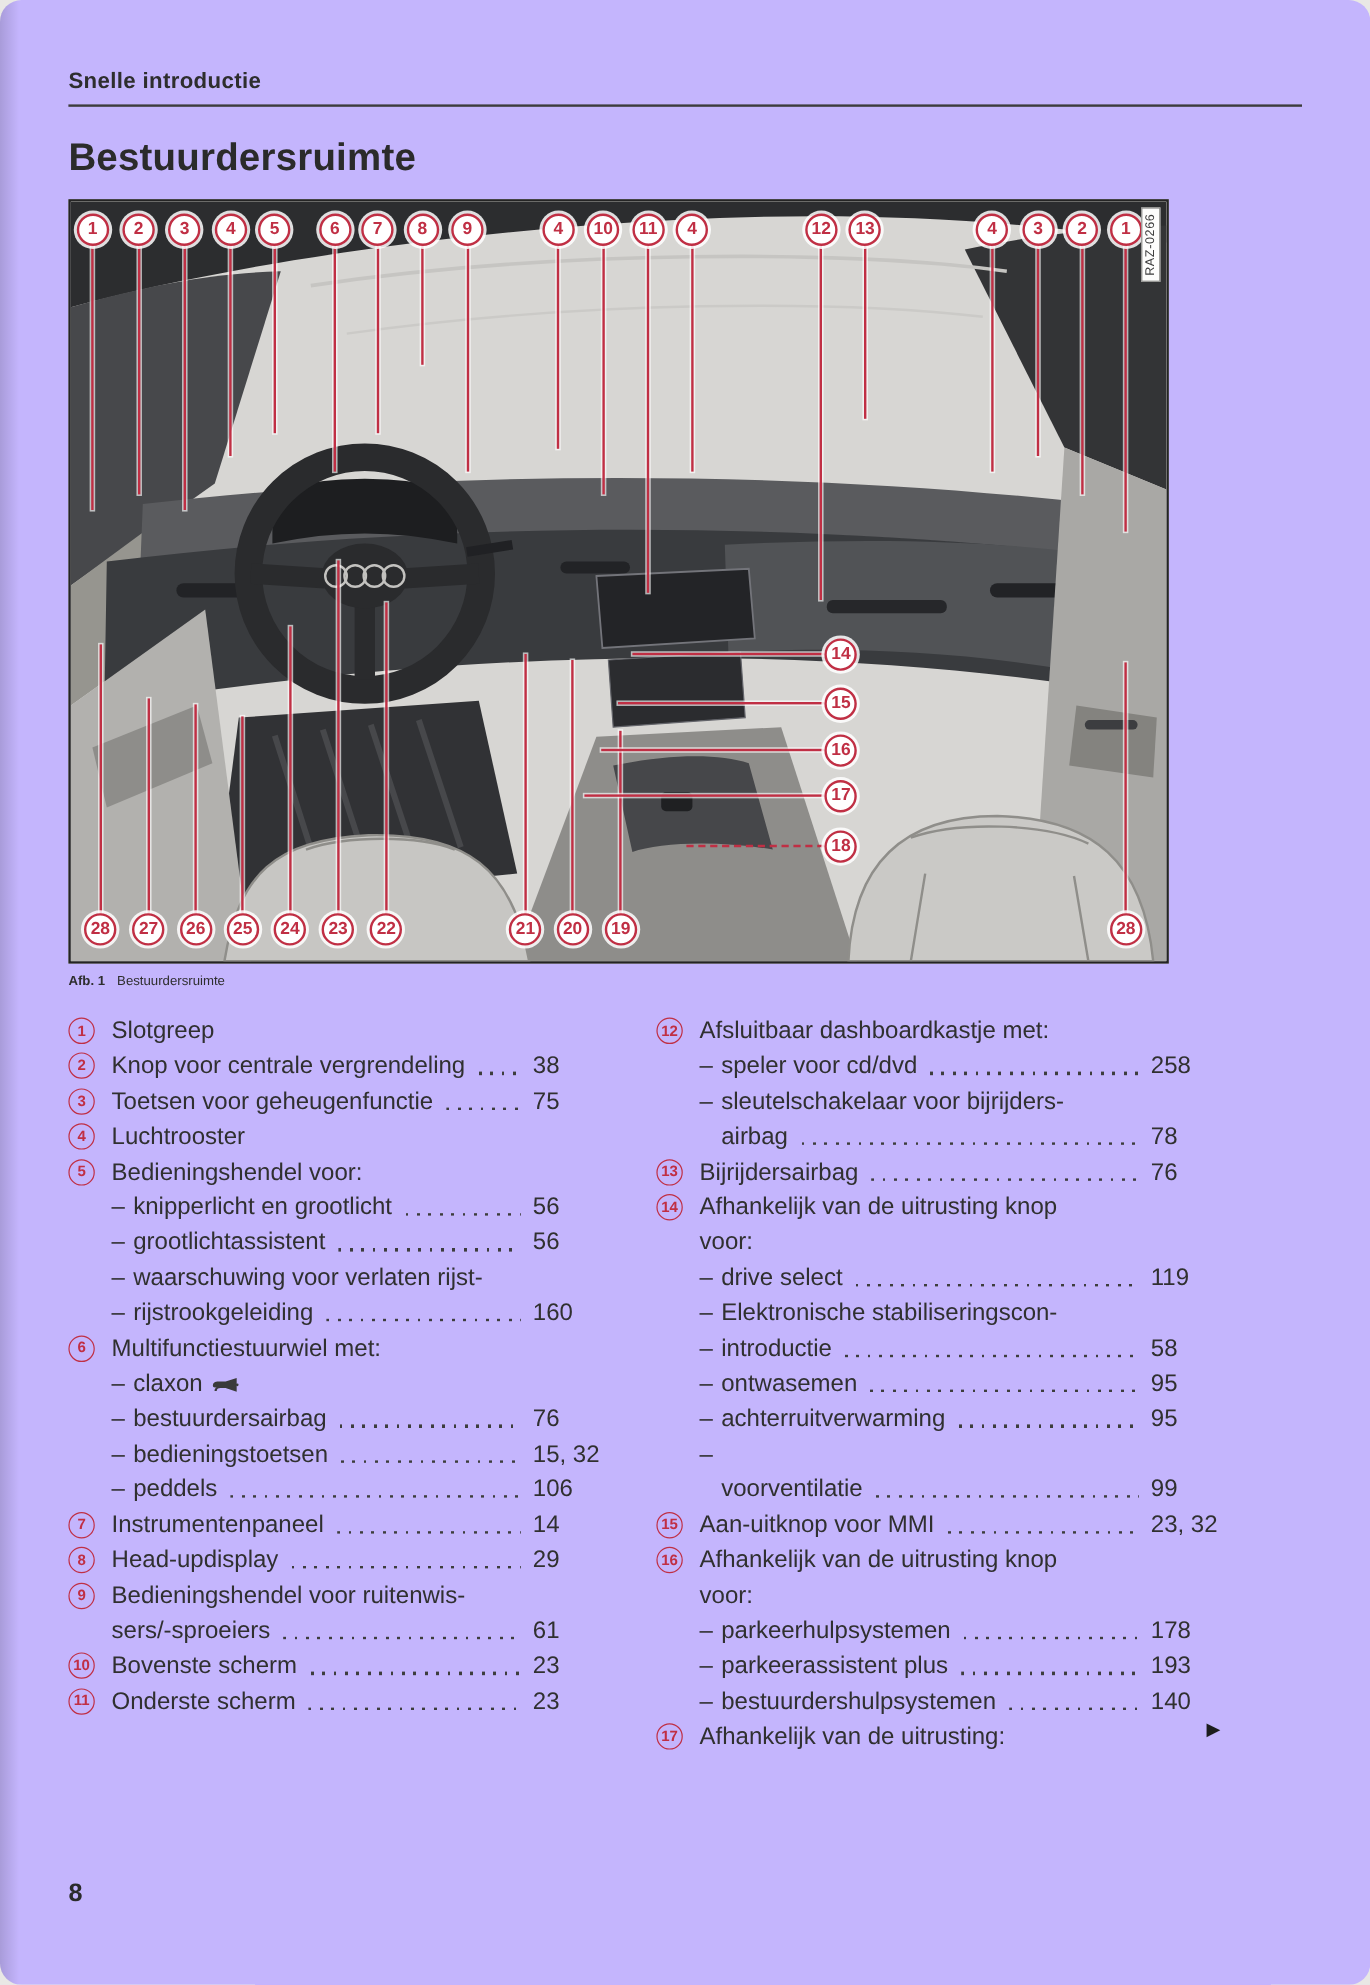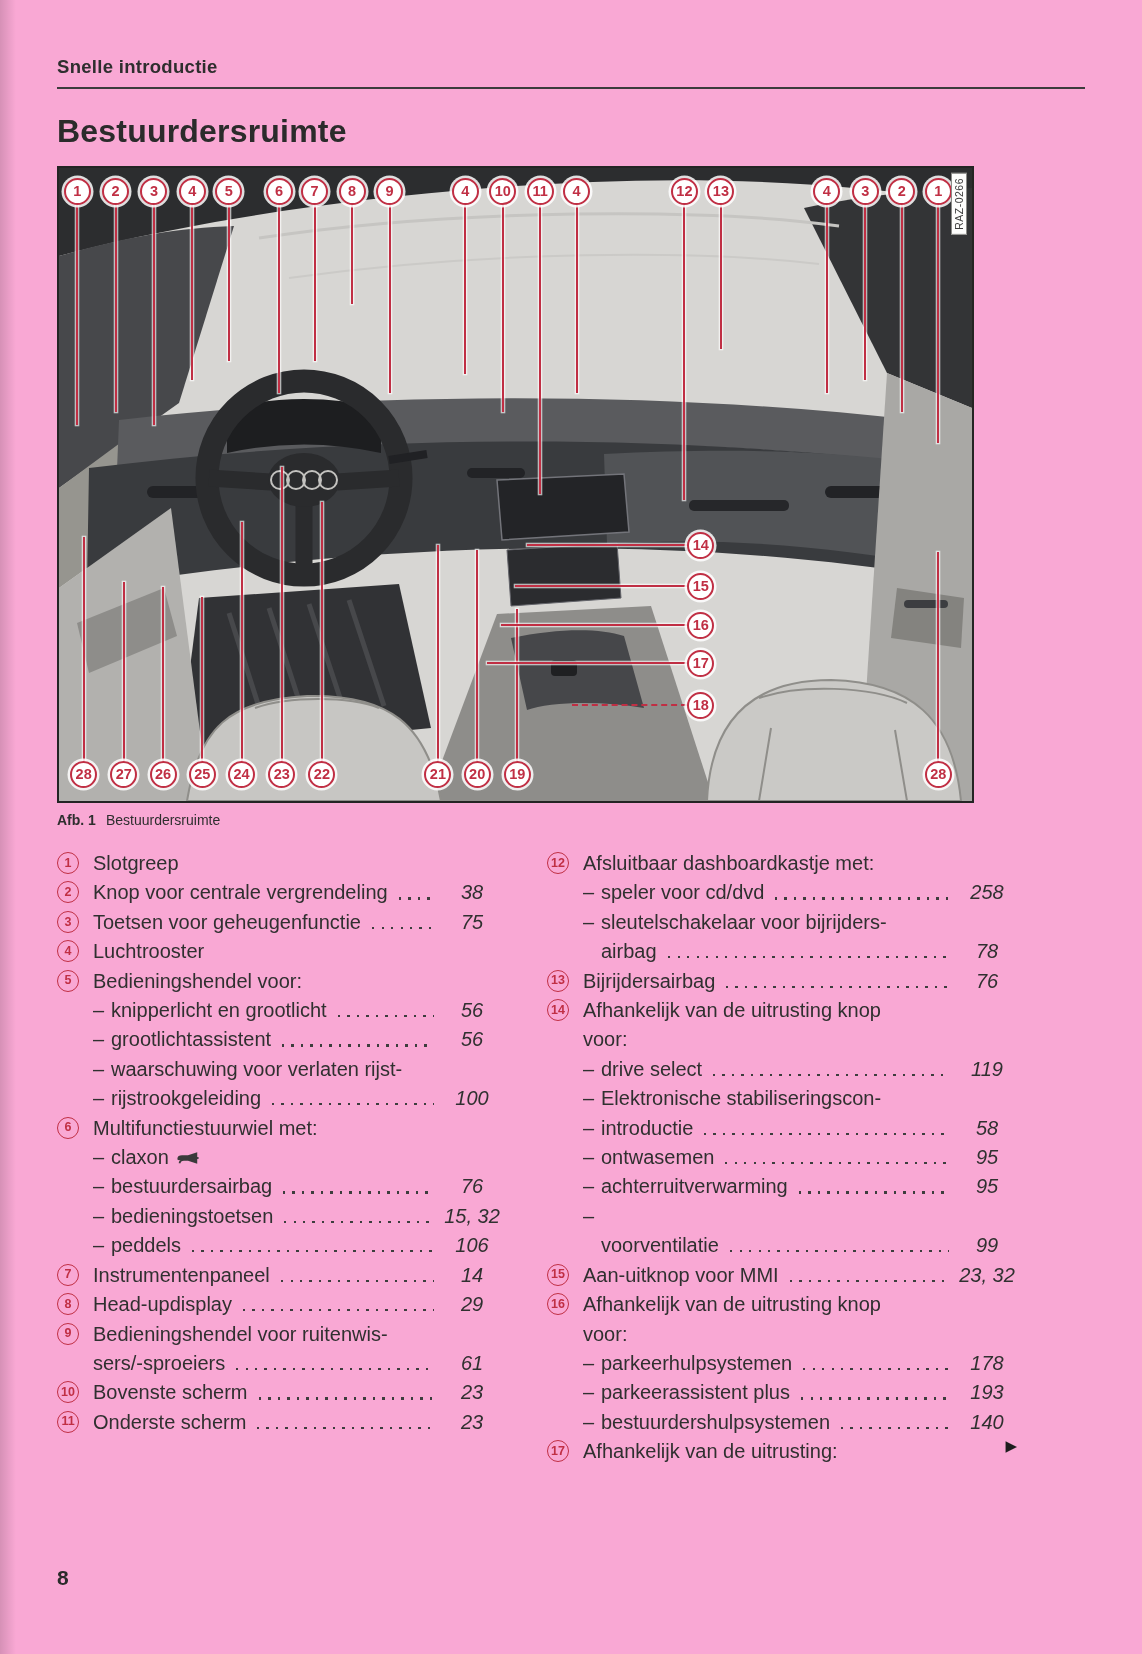--- a/index.html
+++ b/index.html
@@ -1,20 +1,20 @@
 <!DOCTYPE html>
 <html style="--red: #c02f44;"><head>
 <meta charset="utf-8">
 <style>
   * { margin:0; padding:0; box-sizing:border-box; }
   html,body { background:#e9e8e5; }
   .page {
     position:relative; width:1142px; height:1654px; margin:0 auto;
-    background:#f9a8d4; overflow:hidden;
-    font-family:"Liberation Sans", sans-serif; color:#323232;
+    background:#c4b5fd; overflow:hidden;
+    font-family:"Liberation Sans", sans-serif; color:#323232;border-radius:18px;
   }
   .page::before {
     content:''; position:absolute; left:0; top:0; width:16px; height:100%;
     background:linear-gradient(to right, rgba(0,0,0,.14), rgba(0,0,0,0)); z-index:5; pointer-events:none;
   }
   .content { padding:56px 57px 0 57px; }
 
   .running-header {
     font-size:18.5px; font-weight:bold; letter-spacing:.3px; color:#2e2e2e;
     padding-bottom:9px; border-bottom:2px solid #3c3c3c; width:1028px;
@@ -45,21 +45,21 @@
   }
   .co-hline.dashed { height:0; background:none; border-top:2.4px dashed var(--red,#c02f44); box-shadow:none; }
 
   .ref-code {
     position:absolute; z-index:4; top:5px; right:5px;
     writing-mode:vertical-rl; transform:rotate(180deg);
     background:#fdfdfc; border:1px solid #8b8b88; color:#3a3a3a;
     font-size:10.5px; letter-spacing:.5px; padding:4px 1px;
   }
 
-  .figure-caption { margin-top:9px; font-size:14px; color:#2e2e2e; }
+  .figure-caption { margin-top:9px; font-size:11px; color:#2e2e2e; }
   .figure-caption .cap-label { font-weight:bold; margin-right:10px; }
 
   
   .legend { display:flex; margin-top:21px; width:960px; }
   .col { font-size:20px; line-height:29.4px; color:#303030; }
   .col-left  { width:443px; margin-right:47px; }
   .col-right { width:468px; position:relative; }
 
   .lrow { display:flex; align-items:flex-start; }
   .numwrap { flex:none; width:36px; padding-top:3px; }
@@ -71,21 +71,21 @@
   .lrow.sub      { padding-left:36px; }
   .lrow.contMain { padding-left:36px; }
   .lrow.contSub  { padding-left:54px; }
   .dash { flex:none; width:18px; }
   .lab  { flex:none; white-space:nowrap; }
   .lab.grow { flex:1; }
   .leader {
     flex:1; min-width:14px; height:2.2px; align-self:flex-start; margin:19px 10px 0 11px;
     background-image:repeating-linear-gradient(to right,#3d3d3d 0 2.3px, transparent 2.3px 9.5px);
   }
-  .pg { flex:none; min-width:56px; text-align:center; white-space:nowrap;font-style:italic; }
+  .pg { flex:none; min-width:56px; text-align:left; white-space:nowrap; }
   .horn { width:24px; height:14px; margin-left:7px; margin-top:8px; flex:none; }
   .cont-arrow { position:absolute; right:-2px; bottom:6px; font-size:15px; color:#1d1d1d; }
 
   .page-number { position:absolute; left:57px; top:1566px; font-size:21px; font-weight:bold; color:#2b2b2b; }
 </style>
 </head>
 <body>
 
 <div class="page">
   <div class="content">
@@ -268,21 +268,21 @@
             <span class="pg">56</span>
           </div>
           <div class="lrow sub">
             <span class="dash">–</span>
             <span class="lab grow">waarschuwing voor verlaten rijst-</span>
           </div>
           <div class="lrow sub">
             <span class="dash">–</span>
             <span class="lab">rijstrookgeleiding</span>
             <span class="leader"></span>
-            <span class="pg">100</span>
+            <span class="pg">160</span>
           </div>
           <div class="lrow item">
             <span class="numwrap">
               <span class="ncircle">6</span>
             </span>
             <span class="lab grow">Multifunctiestuurwiel met:</span>
           </div>
           <div class="lrow sub">
             <span class="dash">–</span>
             <span class="lab">claxon</span>

